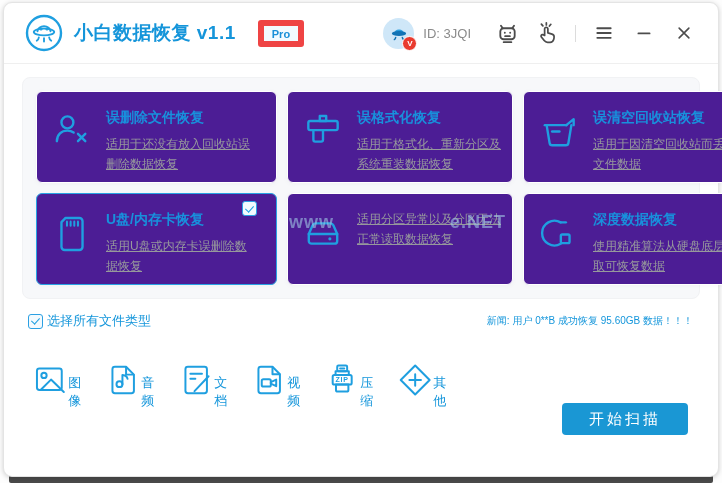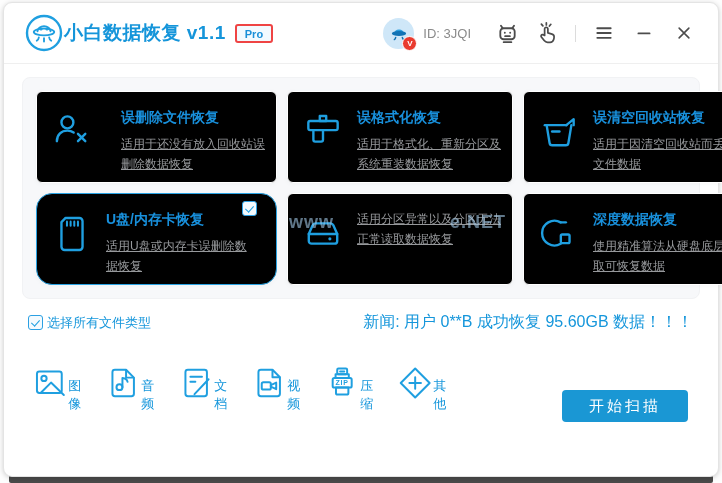--- a/index.html
+++ b/index.html
@@ -11,60 +11,60 @@
   }
   .bottom-strip{position:absolute;left:9px;right:9px;bottom:0;height:8px;background:#4a4a4a;border-radius:2px;}
   .window{
     position:absolute;left:3px;top:2px;right:3px;bottom:6px;
     background:#fff;border:1px solid #e4e4e4;border-radius:9px;
     box-shadow:0 1px 5px rgba(0,0,0,.18);
   }
   
   .header{height:60px;display:flex;align-items:center;padding:0 14px 0 20px;border-bottom:1px solid #efefef;}
   .logo{width:40px;height:40px;flex:0 0 auto;}
-  .app-title{font-size:19px;font-weight:bold;color:#1595da;letter-spacing:.5px;text-align:center;}
-  .pro-badge{margin-left:9px;font-size:11px;font-weight:bold;color:#1a8fd8;border:2px solid #ef4444;background:#f2faff;border-radius:3px;padding:2px 8px 1px;}
+  .app-title{font-size:19px;font-weight:bold;color:#1595da;margin-left:10px;letter-spacing:.5px;text-align:center;}
+  .pro-badge{margin-left:22px;font-size:11px;font-weight:bold;color:#1a8fd8;border:6px solid #ef4444;background:#f2faff;border-radius:3px;padding:2px 8px 1px;}
   .spacer{flex:1;}
   .avatar{position:relative;width:31px;height:31px;border-radius:50%;background:#cfe7f8;display:flex;align-items:center;justify-content:center;flex:0 0 auto;}
   .avatar-badge{position:absolute;right:-3px;bottom:-2px;width:13px;height:13px;border-radius:50%;background:#e93b2f;color:#fff;font-size:8px;font-weight:bold;display:flex;align-items:center;justify-content:center;border:1px solid #fff;}
   .user-id{color:#8a8a8a;font-size:13px;margin:0 16px 0 9px;}
   .hicon{width:24px;height:24px;margin:0 8px;display:flex;align-items:center;justify-content:center;cursor:pointer;}
   .hdivider{width:1px;height:17px;background:#dcdcdc;margin:0 8px;}
   
   .panel{
     position:relative;margin:13px 18px 0;background:#f7f8fa;border:1px solid #f1f2f4;
     border-radius:8px;padding:13px;display:grid;grid-template-columns:repeat(3,1fr);gap:10px;
   }
   .card{
-    background:#000000;border:1.5px solid #ffffff;border-radius:6px;
+    background:#4c1d95;border:1.5px solid #ffffff;border-radius:6px;
     box-shadow:0 1px 4px rgba(120,130,140,.06);
-    padding:15px 10px 13px 13px;display:flex;position:relative;height:92px;box-sizing:border-box;cursor:pointer;justify-content:space-between;
-  }
-  .card.selected{border-color:#29a3e3;border-radius:16px;}
+    padding:15px 10px 13px 13px;display:flex;position:relative;height:92px;box-sizing:border-box;cursor:pointer;
+  }
+  .card.selected{border-color:#29a3e3;}
   .cicon{width:44px;height:44px;flex:0 0 auto;margin-top:3px;}
   .card-text{margin-left:12px;}
   .card-title{font-size:14px;font-weight:bold;color:#1890dc;margin:2px 0 7px;}
   .card-desc{font-size:12px;line-height:20px;color:#97999c;width:145px;word-break:break-all;text-decoration:underline;}
   .card-check{position:absolute;right:9px;bottom:8px;}
   .checkbox{width:15px;height:15px;border:1px solid #2ba0e3;border-radius:3px;background:#f3fafe;position:relative;box-sizing:border-box;cursor:pointer;}
   .checkbox::after{content:"";position:absolute;left:4px;top:1.5px;width:4px;height:7px;border:solid #1f9fe0;border-width:0 1.8px 1.8px 0;transform:rotate(42deg);}
   .watermark{position:absolute;top:134px;left:266px;font-size:18px;font-weight:bold;color:rgba(160,198,228,.6);letter-spacing:1px;pointer-events:none;}
   .watermark .wm-right{margin-left:116px;}
   
   .select-row{display:flex;align-items:center;margin:13px 25px 0 24px;}
   .select-label{margin-left:4px;font-size:13px;color:#1596db;}
-  .news{margin-left:auto;font-size:16px;color:#1596db;}
+  .news{margin-left:auto;font-size:10px;color:#1596db;}
   
   .filetypes{display:flex;margin:19px 0 0 28px;}
   .ftype{width:60px;margin-right:13px;display:flex;flex-direction:row;align-items:center;cursor:pointer;}
   .ficon{width:40px;height:40px;}
   .ftype-label{margin-top:25px;font-size:13px;color:#1596db;}
   
   .scan-btn{
-    position:absolute;right:30px;bottom:54px;width:126px;height:32px;
+    position:absolute;right:30px;bottom:41px;width:126px;height:32px;
     background:#1a97d4;color:#fff;border:none;border-radius:4px;
     font-size:15px;letter-spacing:3px;font-family:inherit;cursor:pointer;
     display:flex;align-items:center;justify-content:center;
   }
   svg{display:block;}
 </style>
 </head>
 <body>
 
 <div class="bottom-strip"></div>

